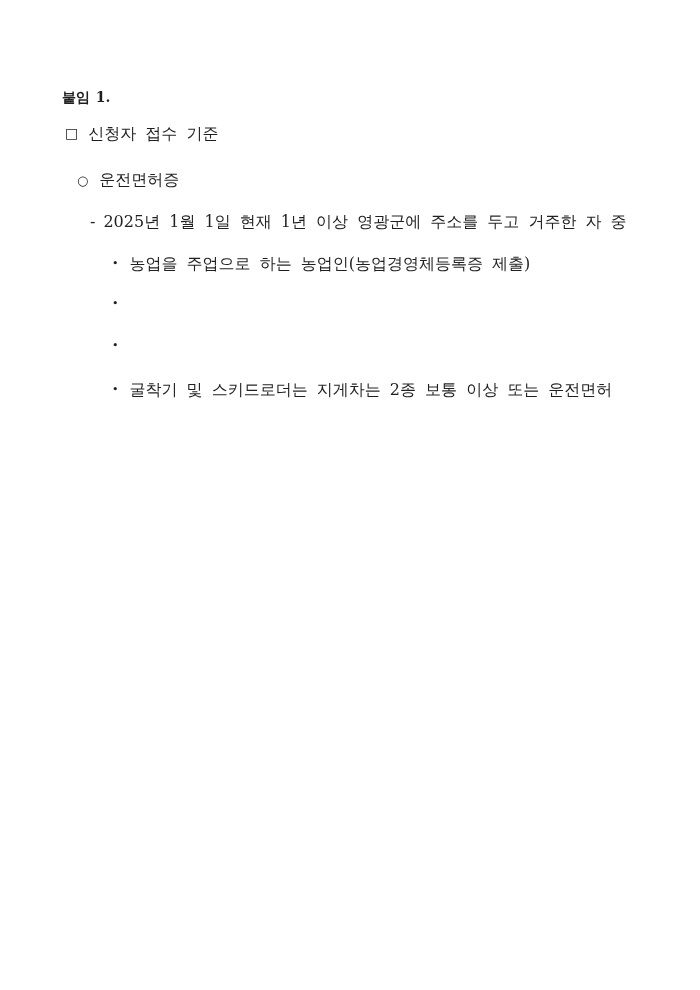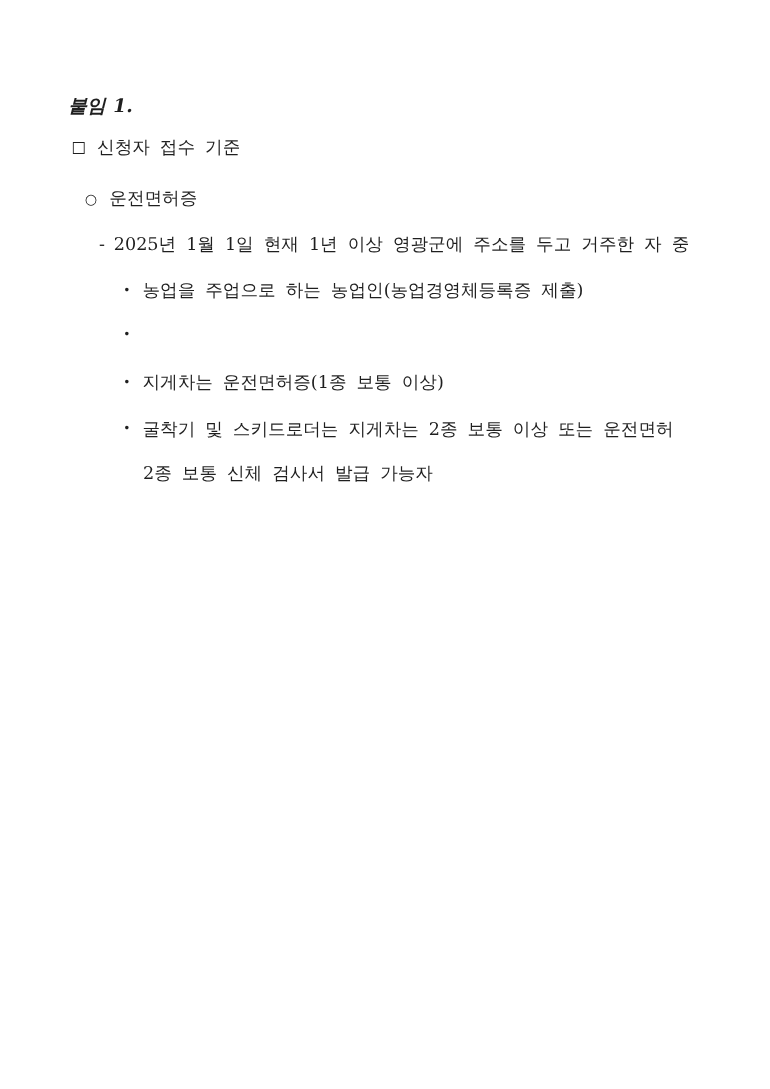--- a/index.html
+++ b/index.html
@@ -18,24 +18,23 @@
     background: #ffffff;
   }
   .abs {
     position: absolute;
     white-space: nowrap;
     font-size: 16px;
     line-height: 18px;
     word-spacing: 4px;
   }
   .heading {
-    font-size: 17px;
+    font-size: 14px;
     font-weight: bold;
     word-spacing: 1px;
-    font-style: italic;
   }
   .line {
     display: flex;
     align-items: baseline;
   }
   .marker {
     flex: 0 0 auto;
   }
   .marker-square {
     font-size: 14px;
@@ -83,23 +82,21 @@
     <span class="marker marker-bullet">•</span>
     <span>농업을 주업으로 하는 농업인(농업경영체등록증 제출)</span>
   </div>
 
   <div class="abs line" style="left:112px; top:297px;">
     <span class="marker marker-bullet">•</span>
   </div>
 
   <div class="abs line" style="left:112px; top:339px;">
     <span class="marker marker-bullet">•</span>
-    <span>지게차는 운전면허증(1종 보통 이상)</span>
   </div>
 
   <div class="abs line" style="left:112px; top:381px;">
     <span class="marker marker-bullet">•</span>
     <span>굴착기 및 스키드로더는 지게차는 2종 보통 이상 또는 운전면허</span>
   </div>
 
-  <div class="abs" style="left:130px; top:421px;">2종 보통 신체 검사서 발급 가능자</div>
 
 </div>
 
 </body></html>

